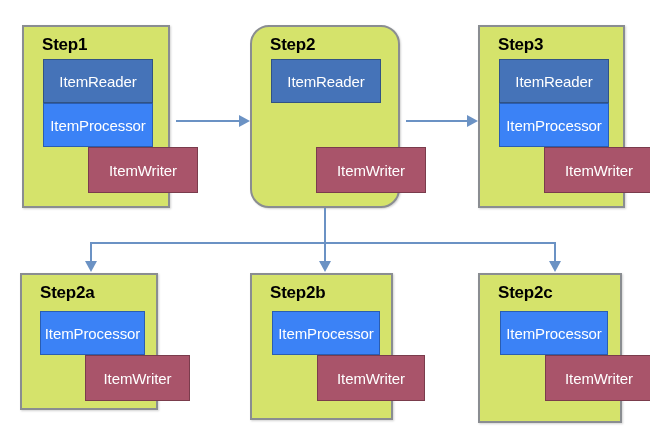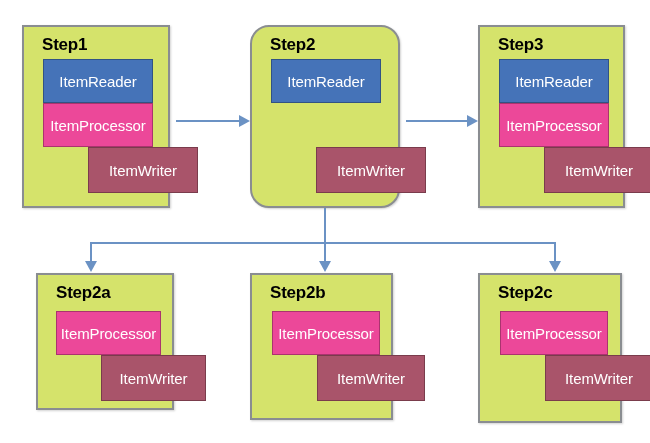--- a/index.html
+++ b/index.html
@@ -40,21 +40,21 @@
     display: flex;
     align-items: center;
     justify-content: center;
     color: #ffffff;
     font-size: 15px;
     letter-spacing: -0.1px;
     white-space: nowrap;
     border: 1px solid rgba(0,0,0,0.28);
   }
   .comp-reader   { background: #4573b8; }
-  .comp-processor{ background: #ec4899; }
+  .comp-processor{ background: #3b82f6; }
   .comp-writer   { background: #a9546a; margin-left: 45px; }
 
   .conn {
     position: absolute;
     background: #6b92c4;
   }
   .conn-h { height: 2px; }
   .conn-v { width: 2px; }
 
   .arrow-head {
@@ -91,21 +91,21 @@
     <div class="comp comp-writer" style="left:19px; top:120px; width:110px; height:46px;">ItemWriter</div>
   </div>
 
   <div class="step-box" style="left:478px; top:25px; width:147px; height:183px;padding-left:28px;">
     <div class="step-title">Step3</div>
     <div class="comp comp-reader" style="left:19px; top:32px; width:110px; height:44px;">ItemReader</div>
     <div class="comp comp-processor" style="left:19px; top:76px; width:110px; height:44px;">ItemProcessor</div>
     <div class="comp comp-writer" style="left:19px; top:120px; width:110px; height:46px;">ItemWriter</div>
   </div>
 
-  <div class="step-box" style="left:36px; top:273px; width:138px; height:137px;">
+  <div class="step-box" style="left:20px; top:273px; width:138px; height:137px;">
     <div class="step-title">Step2a</div>
     <div class="comp comp-processor" style="left:18px; top:36px; width:105px; height:44px;">ItemProcessor</div>
     <div class="comp comp-writer" style="left:18px; top:80px; width:105px; height:46px;">ItemWriter</div>
   </div>
 
   <div class="step-box" style="left:250px; top:273px; width:143px; height:147px;text-align:center;">
     <div class="step-title">Step2b</div>
     <div class="comp comp-processor" style="left:20px; top:36px; width:108px; height:44px;">ItemProcessor</div>
     <div class="comp comp-writer" style="left:20px; top:80px; width:108px; height:46px;">ItemWriter</div>
   </div>

